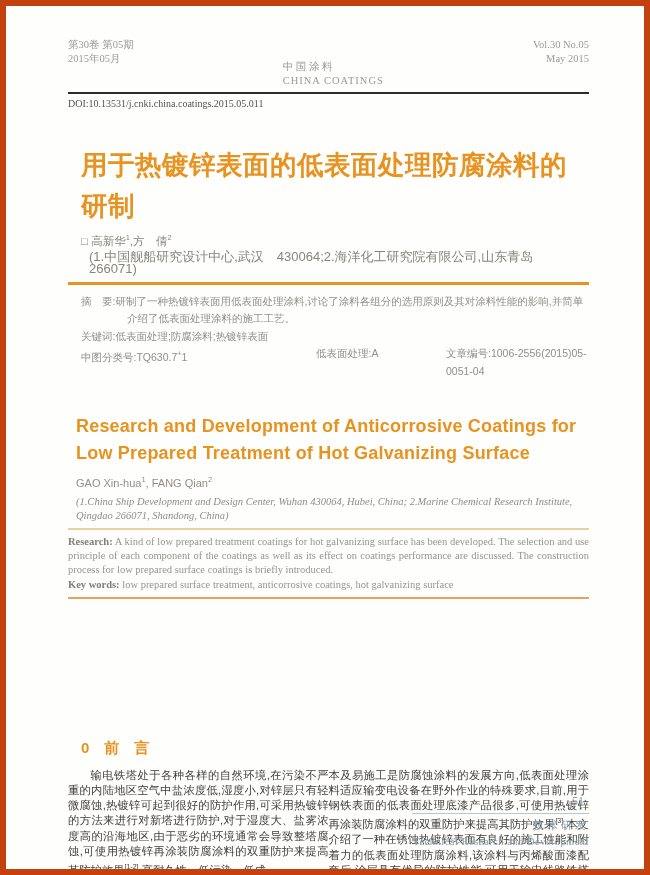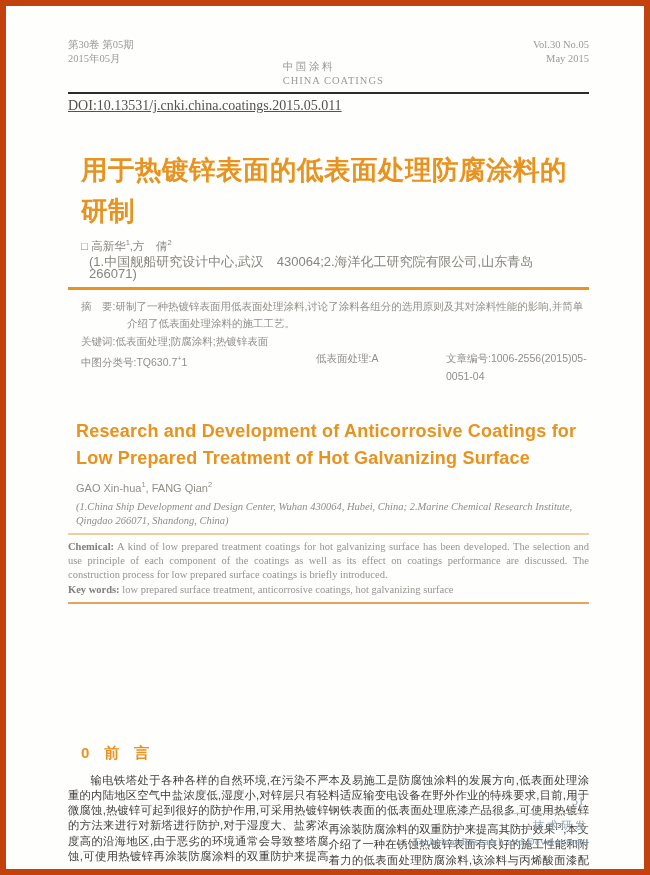--- a/index.html
+++ b/index.html
@@ -19,21 +19,21 @@
   }
   
   .hdr { display:flex; justify-content:space-between; color:#9b9a95;
          font-family:"Liberation Serif","DejaVu Serif",serif;
          font-size:10.5px; line-height:14px; }
   .hdr-center { text-align:left;margin-top:22px; }
   .hdr-right { text-align:right; }
   .jen { letter-spacing:1px; }
   .hdr-rule { margin-top:4px; height:2px; background:var(--header_rule,#2e2c28); }
   .doi { margin-top:4px; font-family:"Liberation Serif","DejaVu Serif",serif;
-         font-size:14px; color:#55524c;text-decoration:underline; }
+         font-size:10px; color:#55524c; }
   
   .title-cn { margin-top:36px; padding-left:13px;
               color:var(--accent,#e8921f); font-size:26.5px; line-height:41px;
               font-weight:bold; letter-spacing:0.5px; }
   .authors-cn { margin-top:4px; padding-left:13px; font-size:11.5px;
                 color:#87857f; line-height:13px; }
   .authors-cn sup, .authors-en sup { font-size:7.5px; }
   .affil-cn { margin-top:3px; padding-left:21px; font-size:13px;
               color:#87857f; line-height:12px; }
   .rule-accent { margin-top:7px; height:3px; background:var(--accent,#e8921f); }
@@ -119,21 +119,21 @@
     </div>
   </div>
 
   <h2 class="title-en">Research and Development of Anticorrosive Coatings for Low Prepared Treatment of Hot Galvanizing Surface</h2>
 
   <div class="authors-en"><span>GAO Xin-hua</span><sup>1</sup><span>, FANG Qian</span><sup>2</sup></div>
   <div class="affil-en">(1.China Ship Development and Design Center, Wuhan 430064, Hubei, China; 2.Marine Chemical Research Institute, Qingdao 266071, Shandong, China)</div>
 
   <div class="rule-tan"></div>
 
-  <p class="abs-en"><span class="lblb">Chemical:</span> <span>A kind of low prepared treatment coatings for hot galvanizing surface has been developed. The selection and use principle of each component of the coatings as well as its effect on coatings performance are discussed. The construction process for low prepared surface coatings is briefly introduced.</span></p>
+  <p class="abs-en"><span class="lblb">Research:</span> <span>A kind of low prepared treatment coatings for hot galvanizing surface has been developed. The selection and use principle of each component of the coatings as well as its effect on coatings performance are discussed. The construction process for low prepared surface coatings is briefly introduced.</span></p>
   <p class="kw-en"><span class="lblb">Key words:</span> <span>low prepared surface treatment, anticorrosive coatings, hot galvanizing surface</span></p>
 
   <div class="rule-accent2"></div>
 
   <h3 class="sec-head">0　前　言</h3>
 
   <div class="cols">
     <p class="col col-left"><span>输电铁塔处于各种各样的自然环境,在污染不严重的内陆地区空气中盐浓度低,湿度小,对锌层只有轻微腐蚀,热镀锌可起到很好的防护作用,可采用热镀锌的方法来进行对新塔进行防护,对于湿度大、盐雾浓度高的沿海地区,由于恶劣的环境通常会导致整塔腐蚀,可使用热镀锌再涂装防腐涂料的双重防护来提高其防护效果</span><sup>[1-2]</sup><span>,高耐久性、低污染、低成</span></p>
     <p class="col col-right"><span>本及易施工是防腐蚀涂料的发展方向,低表面处理涂料适应输变电设备在野外作业的特殊要求,目前,用于钢铁表面的低表面处理底漆产品很多,可使用热镀锌再涂装防腐涂料的双重防护来提高其防护效果</span><sup>[3]</sup><span>,本文介绍了一种在锈蚀热镀锌表面有良好的施工性能和附着力的低表面处理防腐涂料,该涂料与丙烯酸面漆配套后,涂层具有优异的防护性能,可用于输电线路铁塔的维修防护。</span></p>
   </div>

